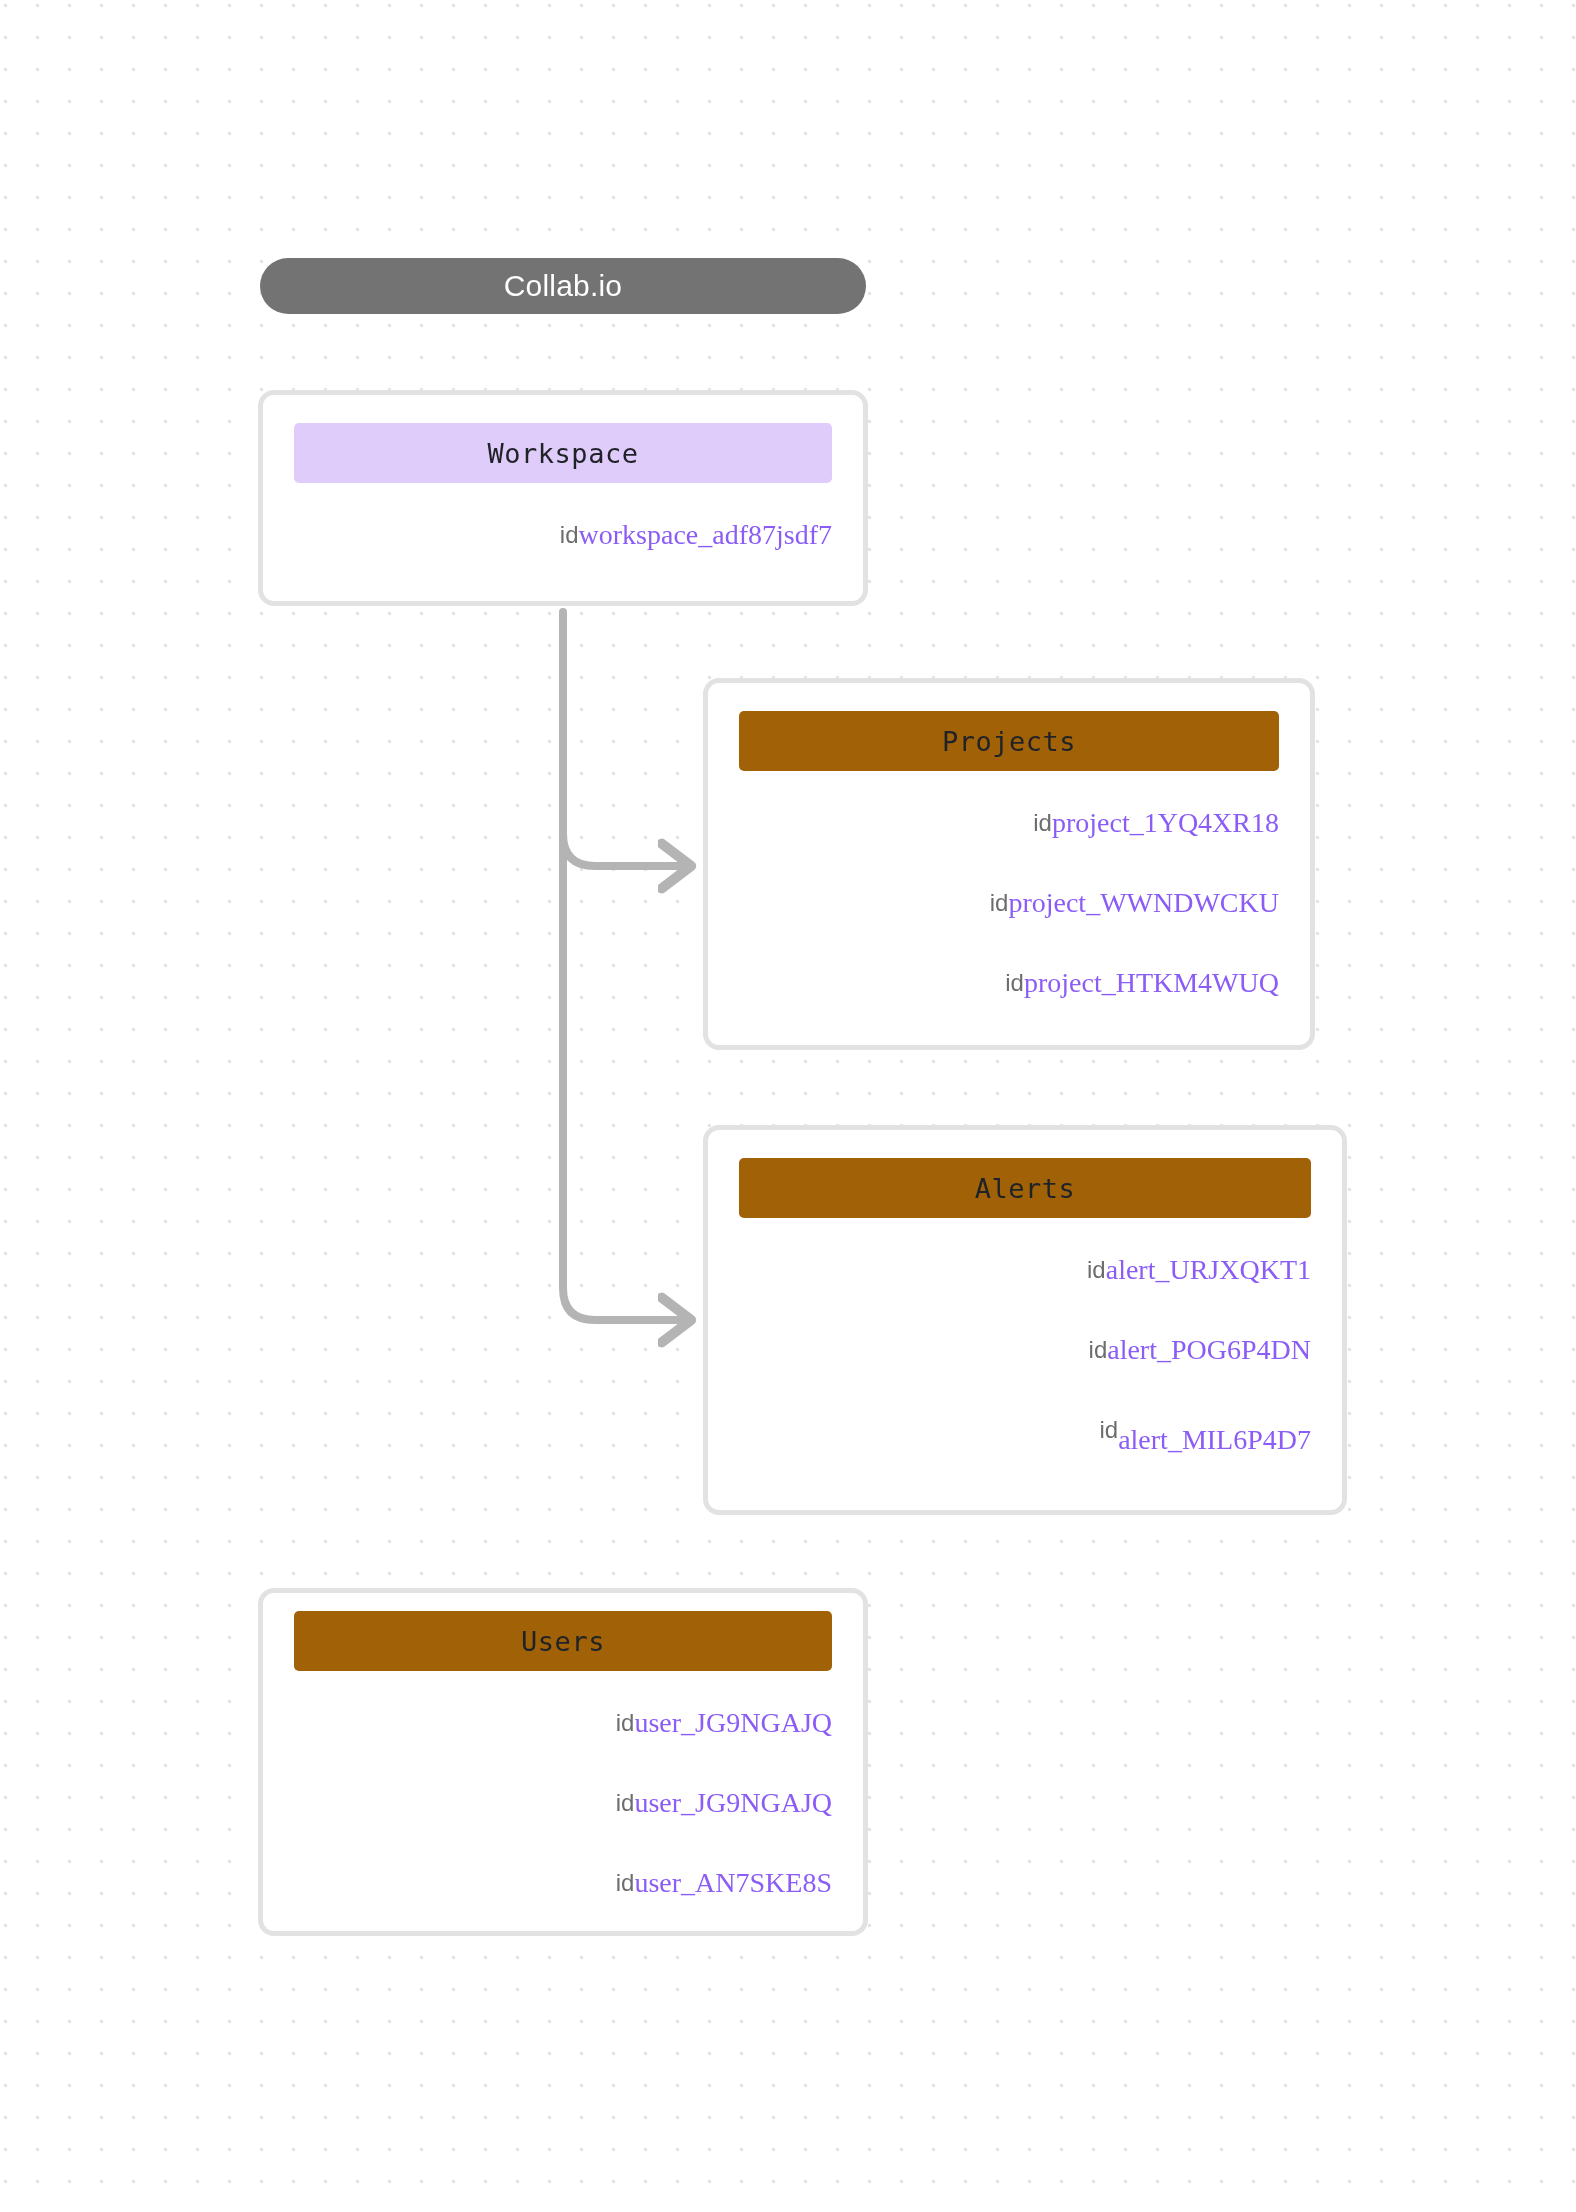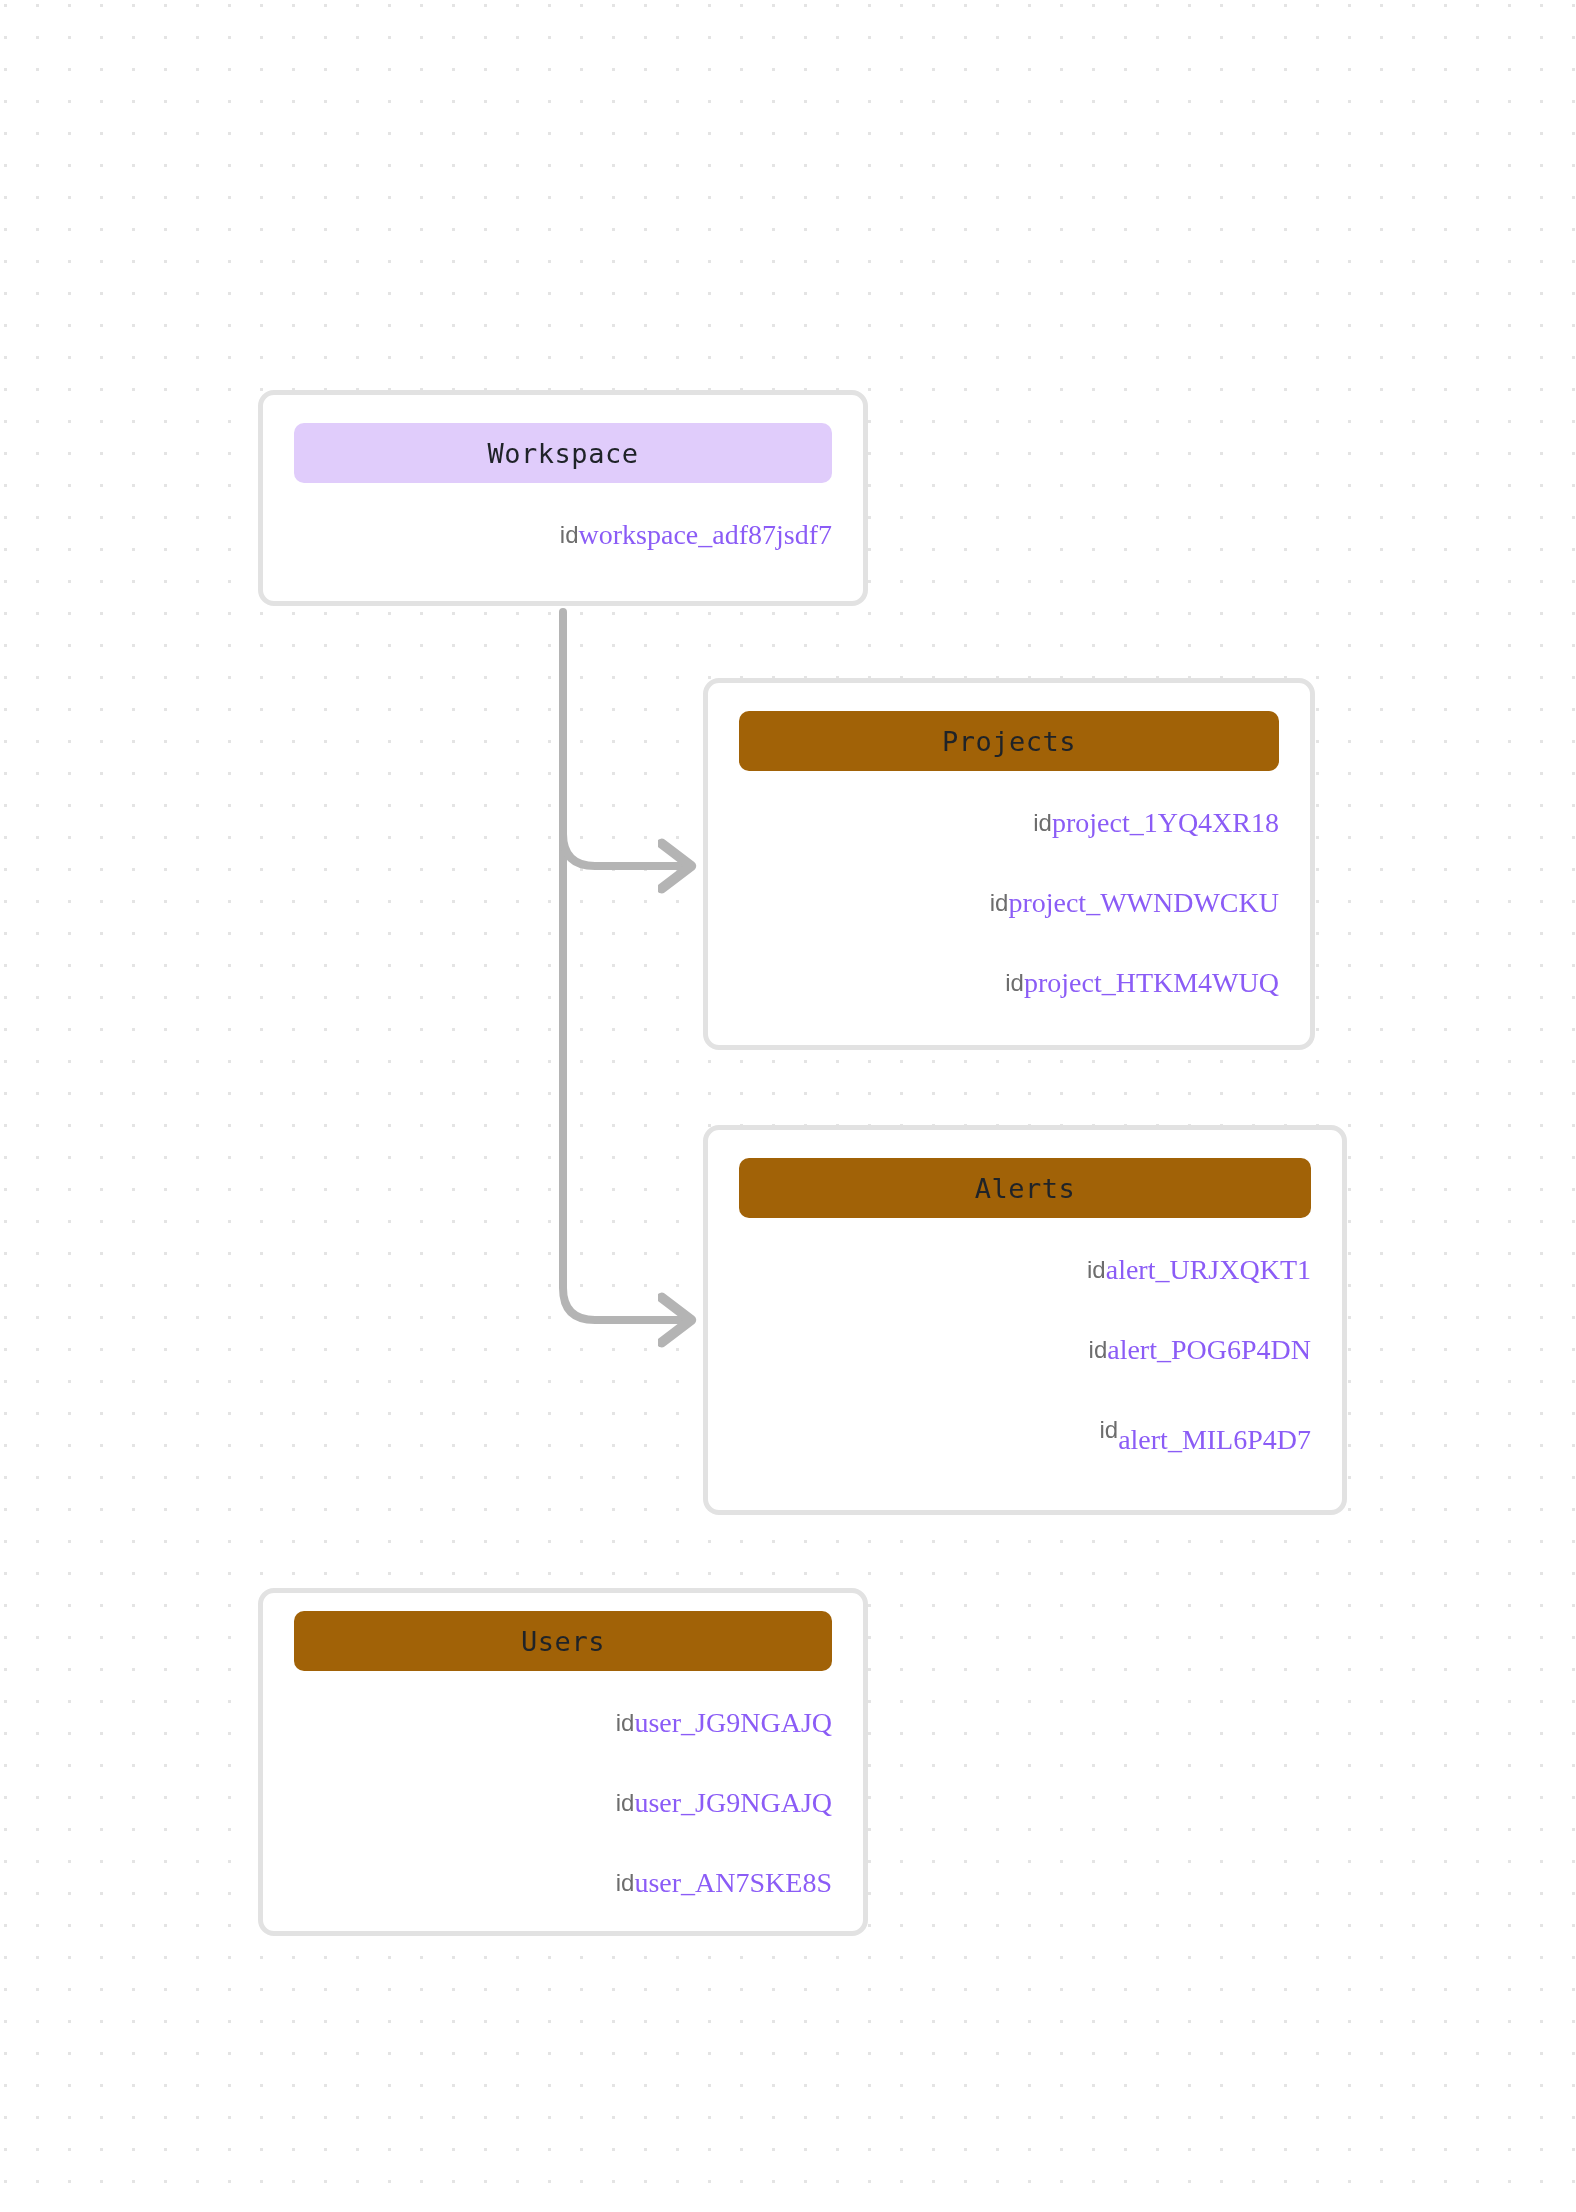--- a/index.html
+++ b/index.html
@@ -50,21 +50,21 @@
   .card {
     position: absolute;
     background: #ffffff;
     border: 5px solid #e2e2e2;
     border-radius: 16px;
     box-sizing: border-box;
   }
   .card-header {
     margin: 28px 31px 0 31px;
     height: 60px;
-    border-radius: 10px;
+    border-radius: 5px;
     display: flex;
     align-items: center;
     justify-content: center;
   }
   .card-header .header-text {
     font-family: "DejaVu Sans Mono", "Liberation Mono", monospace;
     font-size: 27px;
     color: #1f2328;
     letter-spacing: 0.5px;
     line-height: 1;
@@ -125,20 +125,23 @@
       <marker id="arrowhead" markerWidth="7" markerHeight="7" refX="3.2" refY="3.5" orient="auto" markerUnits="strokeWidth">
         <path d="M0.4,0.7 L4.1,3.5 L0.4,6.3" fill="none" stroke="#b4b4b4" stroke-width="1.25" stroke-linecap="round" stroke-linejoin="round"></path>
       </marker>
     </defs>
 
     <path d="M563,612 L563,1288 Q563,1320 595,1320 L684,1320" fill="none" stroke="#b4b4b4" stroke-width="8" stroke-linecap="round" stroke-linejoin="round" marker-end="url(#arrowhead)"></path>
 
     <path d="M563,834 Q563,866 595,866 L684,866" fill="none" stroke="#b4b4b4" stroke-width="8" stroke-linecap="round" stroke-linejoin="round" marker-end="url(#arrowhead)"></path>
   </svg>
 
+  <div class="title-pill">
+    <span class="title-text">Collab.io</span>
+  </div>
 
   <div class="card" id="card-workspace">
     <div class="card-header purple">
       <span class="header-text">Workspace</span>
     </div>
     <div class="rows">
       <div class="row">
         <span class="row-key">id</span>
         <span class="row-value">workspace_adf87jsdf7</span>
       </div>

